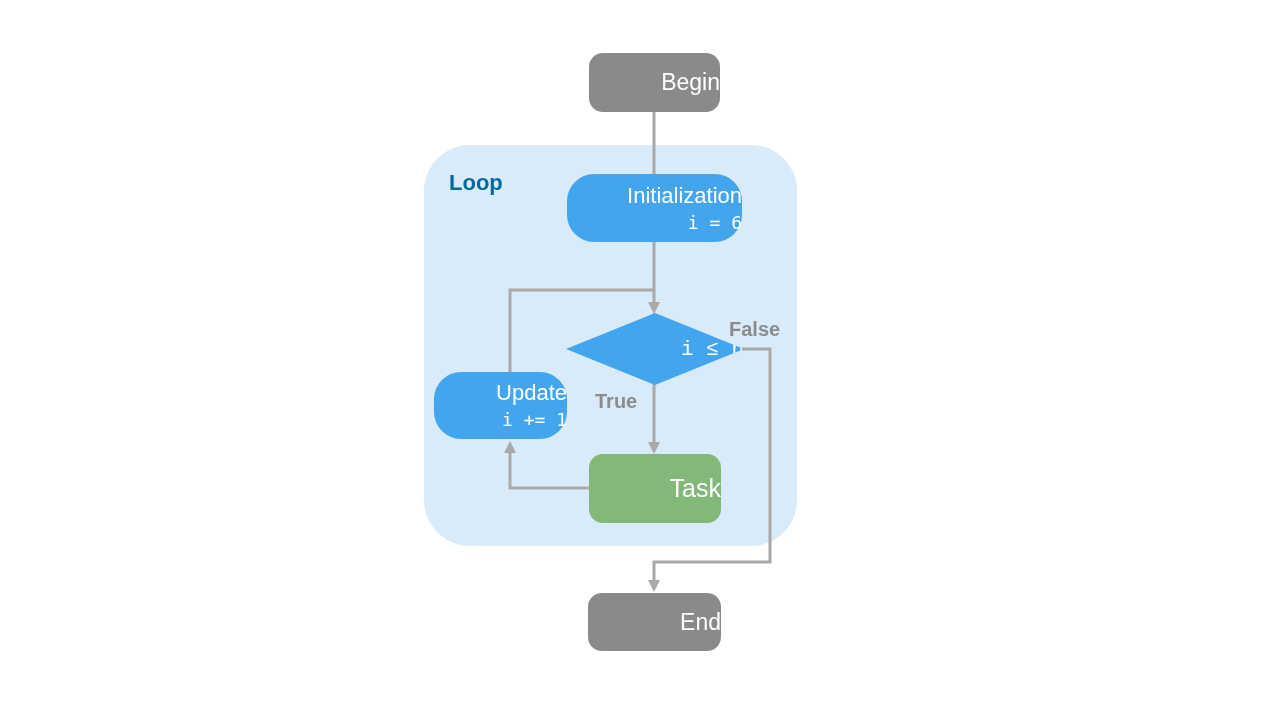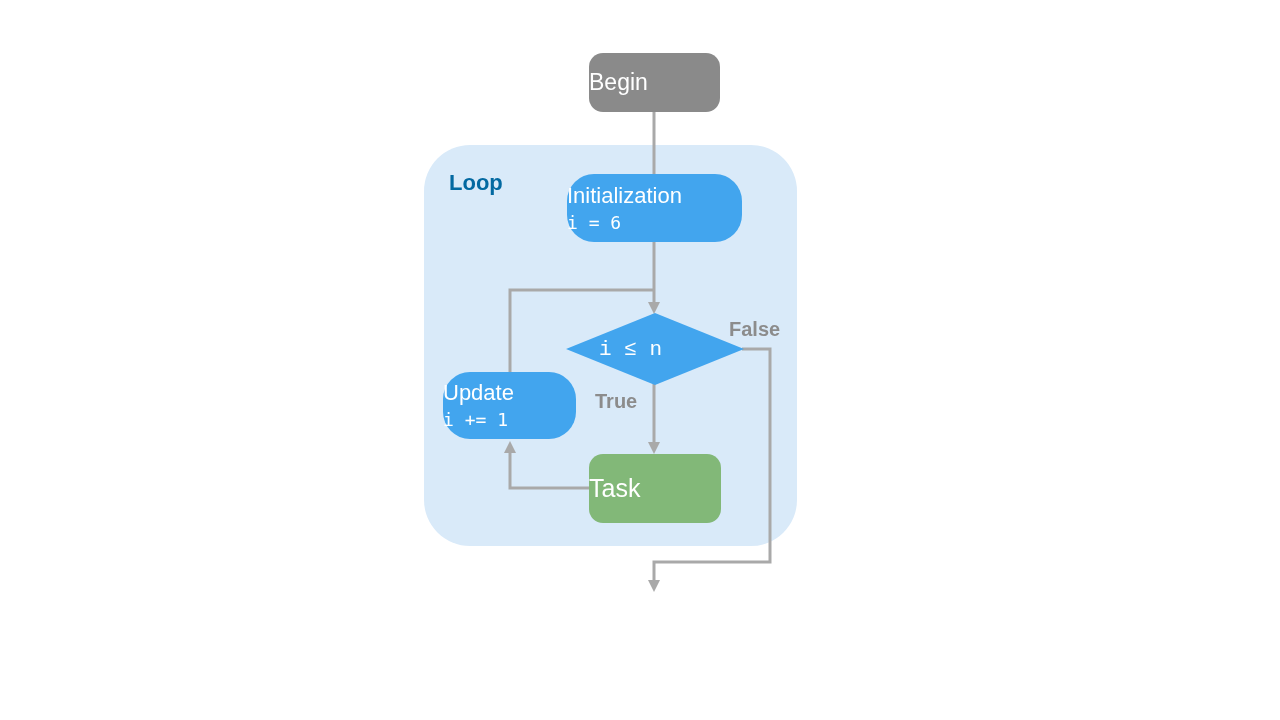--- a/index.html
+++ b/index.html
@@ -21,39 +21,39 @@
   }
   .arrows {
     position: absolute;
     left: 0; top: 0;
     z-index: 2;
   }
   .node {
     position: absolute;
     display: flex;
     flex-direction: column;
-    align-items: flex-start;
+    align-items: flex-end;
     justify-content: center;
     color: #ffffff;
     z-index: 3;
     text-align: center;
   }
   .terminal {
     background: #8A8A8A;
     border-radius: 14px;
     font-size: 23px;
   }
   .process {
     background: #42A5EE;
     border-radius: 27px;
   }
   .node-begin { left: 589px; top: 53px;  width: 131px; height: 59px; }
   .node-end   { left: 588px; top: 593px; width: 133px; height: 58px; }
   .node-init  { left: 567px; top: 174px; width: 175px; height: 68px; }
-  .node-update{ left: 443px; top: 372px; width: 133px; height: 67px; }
+  .node-update{ left: 434px; top: 372px; width: 133px; height: 67px; }
   .node-task  { left: 589px; top: 454px; width: 132px; height: 69px;
                 background: #82B878; font-size: 25px; border-radius: 14px; }
   .diamond {
     left: 566px; top: 313px; width: 178px; height: 72px;
     background: #42A5EE;
     clip-path: polygon(50% 0%, 100% 50%, 50% 100%, 0% 50%);
   }
   .node-title { font-size: 22px; line-height: 29px; }
   .node-code  { font-family: "DejaVu Sans Mono", monospace; font-size: 18px; line-height: 26px; }
   .cond-code  { font-family: Liberation Mono, monospace; font-size: 21px; margin-left: 33px; }
@@ -131,15 +131,18 @@
 
   <div class="node process node-update">
     <span class="node-title">Update</span>
     <span class="node-code">i += 1</span>
   </div>
 
   <div class="node node-task">
     <span>Task</span>
   </div>
 
+  <div class="node terminal node-end">
+    <span>End</span>
+  </div>
 
 
 </div>
 
 </body></html>

